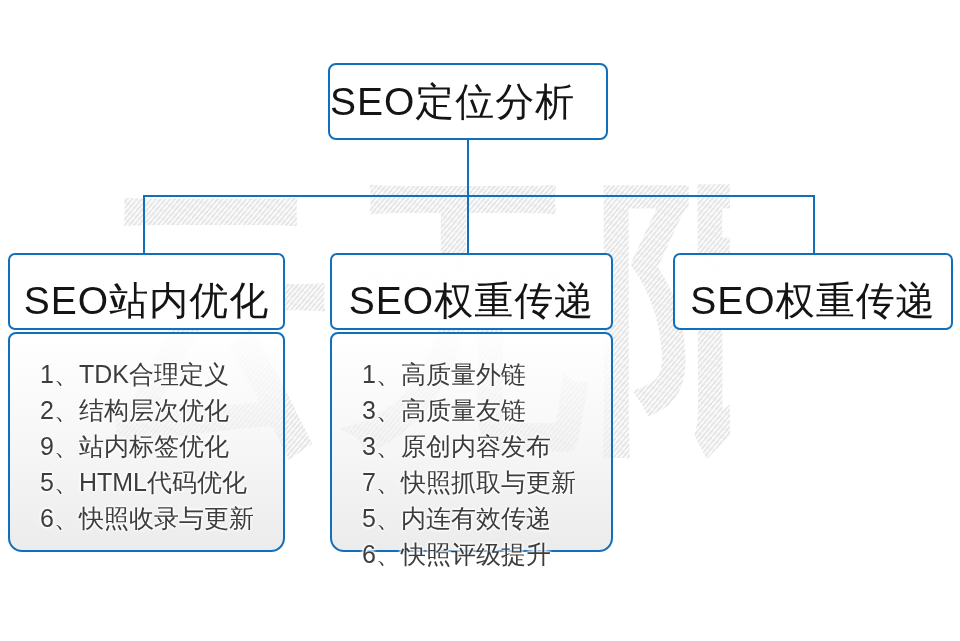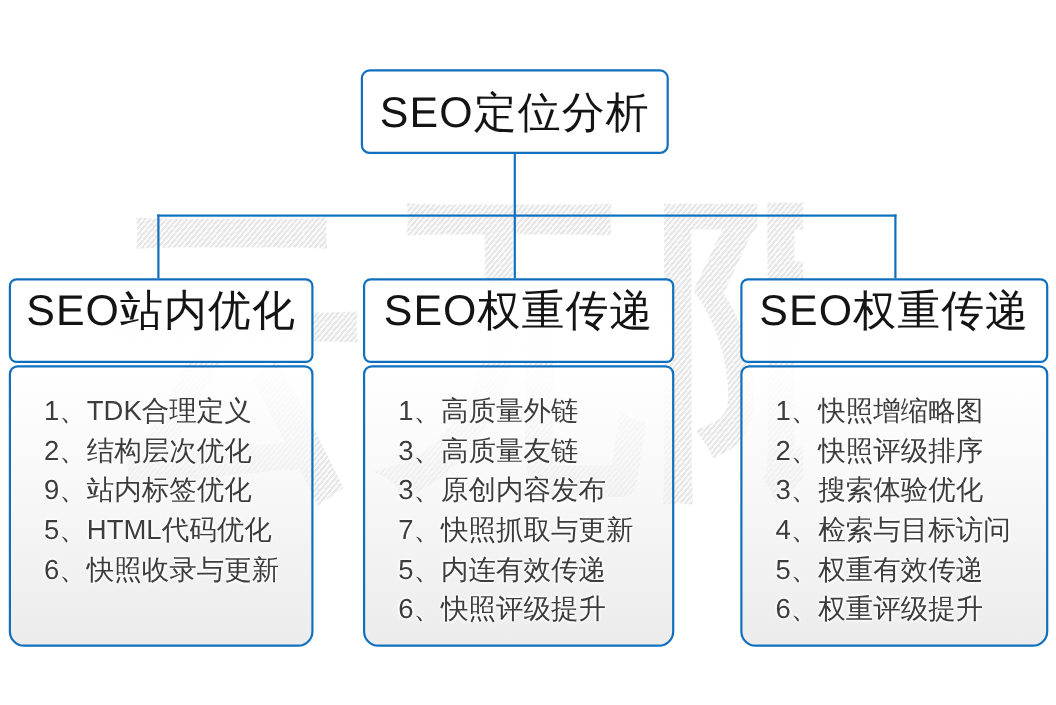--- a/index.html
+++ b/index.html
@@ -52,45 +52,45 @@
   .line-drop-r { left: 813px; top: 195px; width: 2px;  height: 58px;  }
 
   
   .root-box {
     position: absolute;
     left: 328px; top: 63px;
     width: 280px; height: 77px;
     background: #ffffff;
     border: 2px solid #1070be;
     border-radius: 8px;
-    display: flex; align-items: center; justify-content: center;
+    display: flex; align-items: center; justify-content: flex-start;
     z-index: 2;
   }
   .root-box .box-title,
   .col-header .box-title {
     font-size: 39px;
     color: #141414;
     letter-spacing: 1px;
     white-space: nowrap;
   }
 
   .col-header {
     position: absolute;
     top: 253px;
     height: 77px;
     background: rgba(255,255,255,0.96);
     border: 2px solid #1070be;
     border-radius: 7px;
-    display: flex; align-items: flex-start; justify-content: center;
+    display: flex; align-items: flex-end; justify-content: center;
     z-index: 2;
   }
   .col-list {
     position: absolute;
     top: 332px;
-    height: 256px;
+    height: 220px;
     border: 2px solid #1070be;
     border-radius: 8px 8px 14px 14px;
     background: linear-gradient(180deg,
                 rgba(255,255,255,0.92) 0%,
                 rgba(243,243,243,0.62) 45%,
                 rgba(224,224,224,0.62) 100%);
     padding: 22px 8px 8px 30px;
     z-index: 2;
   }
   .col-1 { left: 8px;   width: 277px; }
@@ -144,22 +144,14 @@
     <div class="list-item">3、高质量友链</div>
     <div class="list-item">3、原创内容发布</div>
     <div class="list-item">7、快照抓取与更新</div>
     <div class="list-item">5、内连有效传递</div>
     <div class="list-item">6、快照评级提升</div>
   </div>
 
   <div class="col-header col-3">
     <span class="box-title">SEO权重传递</span>
   </div>
-  <div class="col-list col-3">
-    <div class="list-item">1、快照增缩略图</div>
-    <div class="list-item">2、快照评级排序</div>
-    <div class="list-item">3、搜索体验优化</div>
-    <div class="list-item">4、检索与目标访问</div>
-    <div class="list-item">5、权重有效传递</div>
-    <div class="list-item">6、权重评级提升</div>
-  </div>
 
 </div>
 
 </body></html>

